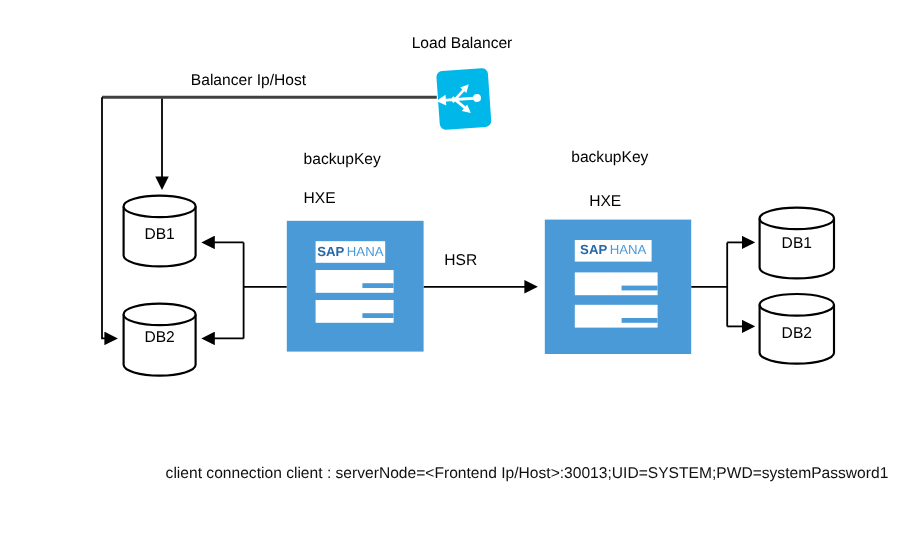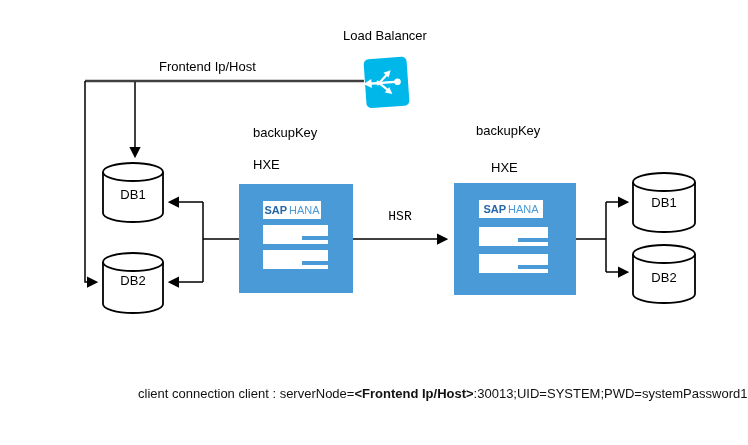--- a/index.html
+++ b/index.html
@@ -27,21 +27,21 @@
   .node-left  .bar2{left:24px;top:66px;width:65px;}
   .node-right .bar1{left:25px;top:44px;width:69px;}
   .node-right .bar2{left:25px;top:71px;width:69px;}
   .bar::after{
     content:'';position:absolute;right:0;top:11px;height:3.5px;width:26px;background:#4a9ad8;
   }
   .node-right .bar::after{width:30px;}
   
   .cmd{position:absolute;font-size:13px;white-space:nowrap;color:#111;}
   .cmd .bi{font-weight:bold;font-style:italic;}
-  .cmd .b{font-weight:bold;}
+  .cmd .b{font-weight:normal;}
 </style>
 </head>
 <body>
 
 <div class="stage">
 
   <svg class="wires" width="748" height="445" viewBox="0 0 748 445">
     <defs>
       <marker id="arr" viewBox="0 0 10 10" refX="8" refY="5" markerWidth="7.5" markerHeight="7.5" orient="auto-start-reverse">
         <path d="M0,0 L10,5 L0,10 z" fill="#000"></path>
@@ -89,29 +89,29 @@
       <path d="M363.5,82.5 L371.5,78 L371.5,87 z" fill="#fff"></path>
       <path d="M377,84.5 L387,75" stroke="#fff" stroke-width="2.2" fill="none"></path>
       <path d="M391.5,70.5 L388.9,77.7 L384.1,72.7 z" fill="#fff"></path>
       <path d="M377,80.5 L387,90" stroke="#fff" stroke-width="2.2" fill="none"></path>
       <path d="M391.5,94.5 L388.9,87.3 L384.1,92.3 z" fill="#fff"></path>
     </g>
   </svg>
 
   <div class="lbl ctr" style="left:340px;top:29px;width:90px;">Load Balancer</div>
 
-  <div class="lbl" style="left:159px;top:60px;">Frontend Ip/Host</div>
+  <div class="lbl" style="left:159px;top:60px;">Balancer Ip/Host</div>
 
   <div class="lbl" style="left:253px;top:126px;">backupKey</div>
   <div class="lbl" style="left:253px;top:158px;">HXE</div>
 
   <div class="lbl" style="left:476px;top:124px;">backupKey</div>
   <div class="lbl" style="left:491px;top:161px;">HXE</div>
 
-  <div class="lbl ctr" style="left:375px;top:210px;width:50px;font-family:Liberation Mono, monospace;">HSR</div>
+  <div class="lbl ctr" style="left:359px;top:210px;width:50px;">HSR</div>
 
   <div class="lbl ctr" style="left:103px;top:188px;width:60px;">DB1</div>
   <div class="lbl ctr" style="left:103px;top:274px;width:60px;">DB2</div>
   <div class="lbl ctr" style="left:633px;top:196px;width:62px;">DB1</div>
   <div class="lbl ctr" style="left:633px;top:271px;width:62px;">DB2</div>
 
   <div class="sap-box node-left">
     <div class="sap-logo">
       <span class="sap">SAP</span><span class="hana">HANA</span>
     </div>

